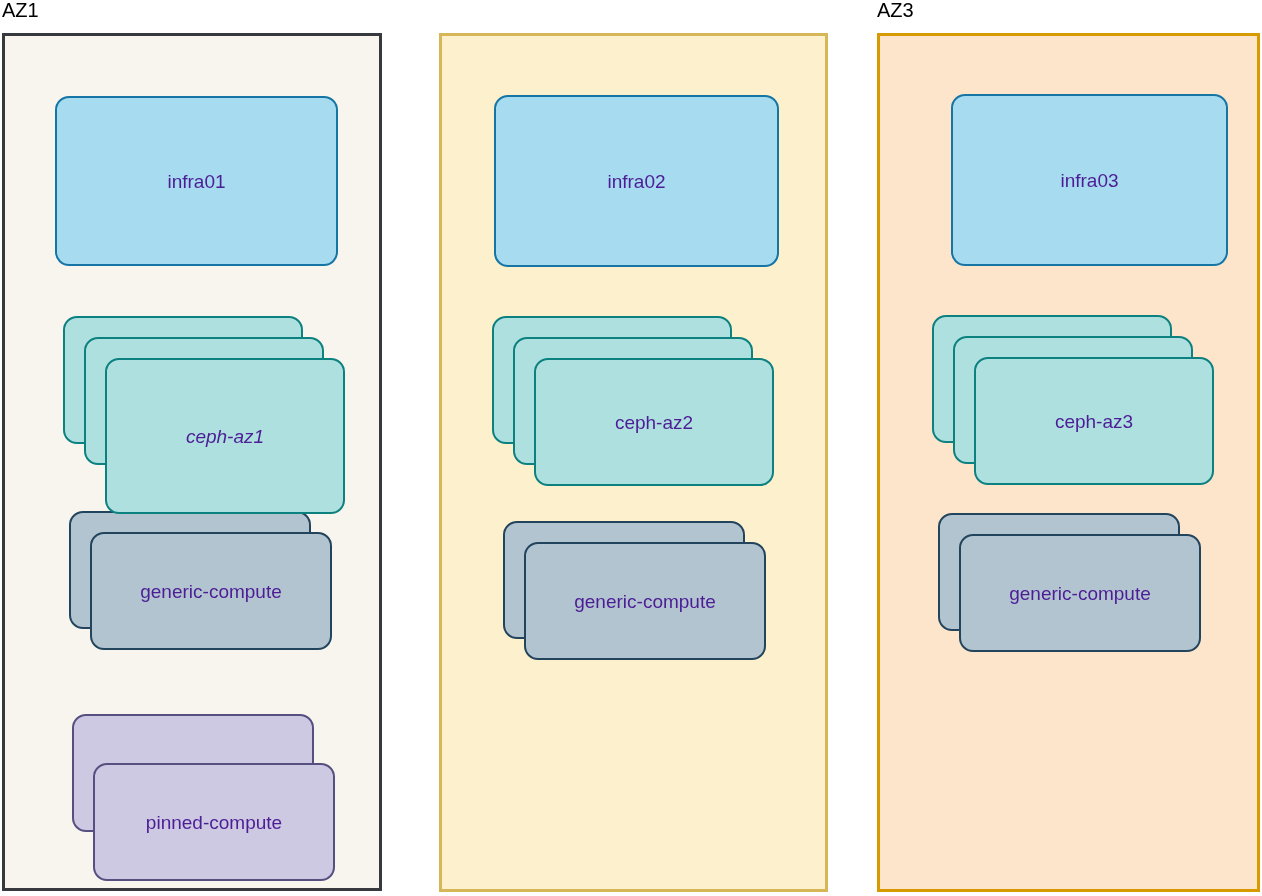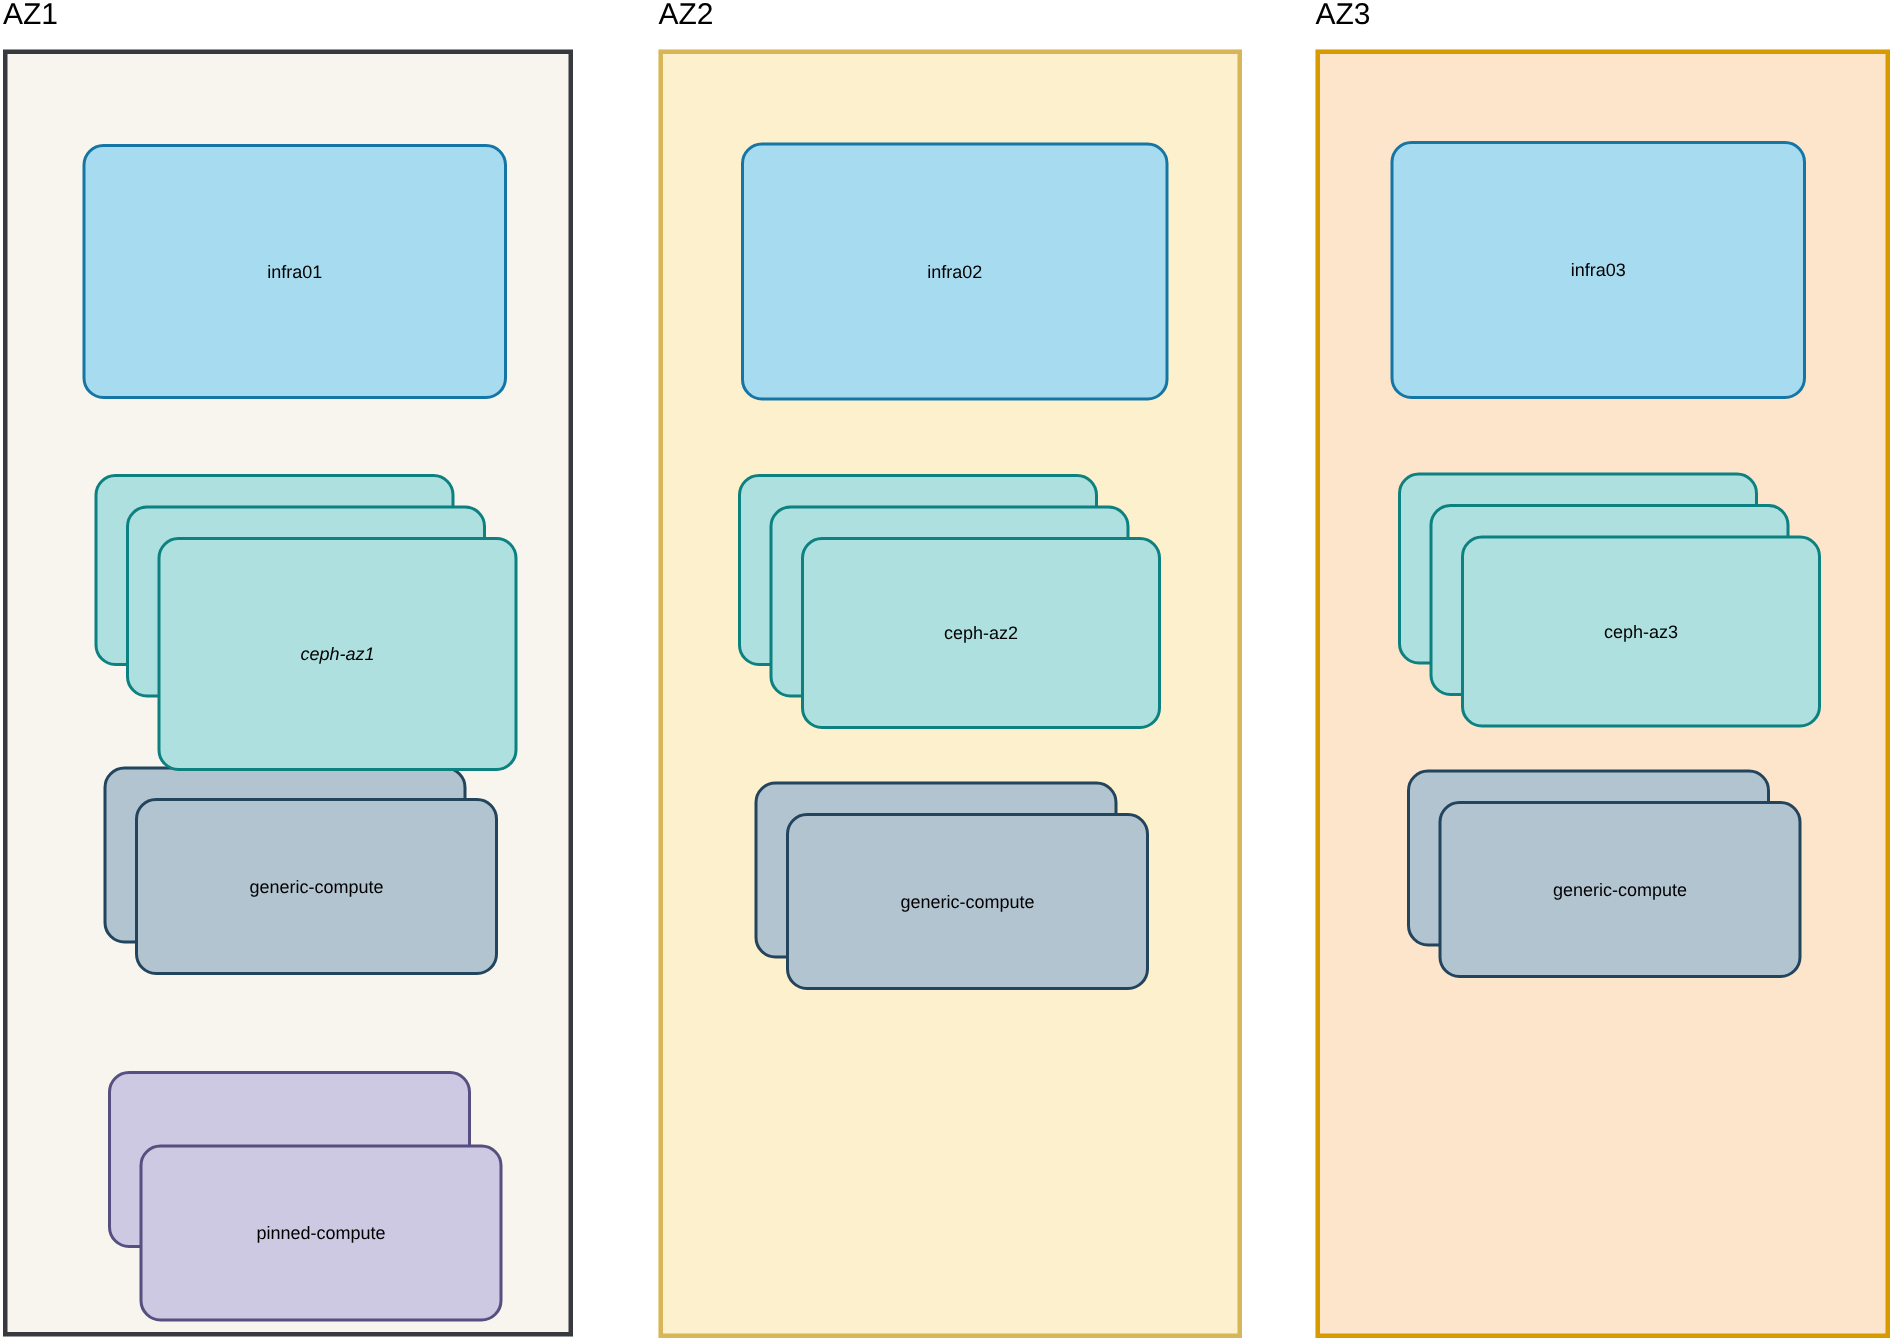--- a/index.html
+++ b/index.html
@@ -53,23 +53,23 @@
     position: absolute;
     box-sizing: border-box;
     border-radius: 14px;
     border-width: 2px;
     border-style: solid;
     display: flex;
     align-items: center;
     justify-content: center;
   }
   .card-label {
-    font-size: 12px;
+    font-size: 19px;
     line-height: 19px;
-    color: #000000;
+    color: #4c1d95;
     white-space: nowrap;
     font-family: "Liberation Sans", sans-serif;
     pointer-events: none;
   }
 </style>
 </head>
 <body>
 
 <div id="canvas" style="width: 1262px; height: 896px; background: rgb(255, 255, 255);">
     <div class="az-zone" style="left: 2px; top: 0px; width: 380px; height: 891px;">
@@ -95,21 +95,20 @@
         </div>
         <div class="stack" style="left: 67px; top: 678px; width: 263px; height: 139px;">
           <div class="card" style="left: 0px; top: 0px; width: 242px; height: 118px; background: rgb(205, 201, 227); border-color: rgb(87, 79, 128); z-index: 1;"></div>
           <div class="card" style="left: 21px; top: 21px; width: 242px; height: 118px; background: rgb(205, 201, 227); border-color: rgb(87, 79, 128); z-index: 2; margin-top: 28px;">
             <span class="card-label">pinned-compute</span>
           </div>
         </div>
       </div>
     </div>
     <div class="az-zone" style="left: 439px; top: 0px; width: 389px; height: 892px;">
-      <div class="az-title">AZ2</div>
       <div class="az-body" style="top: 33px; height: 859px; background: rgb(253, 240, 205); border: 3px solid rgb(214, 182, 86);">
         <div class="stack" style="left: 52px; top: 59px; width: 341px; height: 172px;">
           <div class="card" style="left: 0px; top: 0px; width: 285px; height: 172px; background: rgb(167, 219, 240); border-color: rgb(21, 118, 165); z-index: 1;">
             <span class="card-label">infra02</span>
           </div>
         </div>
         <div class="stack" style="left: 50px; top: 280px; width: 282px; height: 170px;">
           <div class="card" style="left: 0px; top: 0px; width: 240px; height: 128px; background: rgb(174, 224, 224); border-color: rgb(13, 128, 128); z-index: 1;"></div>
           <div class="card" style="left: 21px; top: 21px; width: 240px; height: 128px; background: rgb(174, 224, 224); border-color: rgb(13, 128, 128); z-index: 2;"></div>
           <div class="card" style="left: 42px; top: 42px; width: 240px; height: 128px; background: rgb(174, 224, 224); border-color: rgb(13, 128, 128); z-index: 3;">
@@ -120,21 +119,21 @@
           <div class="card" style="left: 0px; top: 0px; width: 242px; height: 118px; background: rgb(179, 196, 209); border-color: rgb(35, 68, 93); z-index: 1;"></div>
           <div class="card" style="left: 21px; top: 21px; width: 242px; height: 118px; background: rgb(179, 196, 209); border-color: rgb(35, 68, 93); z-index: 2;">
             <span class="card-label">generic-compute</span>
           </div>
         </div>
       </div>
     </div>
     <div class="az-zone" style="left: 877px; top: 0px; width: 383px; height: 892px;">
       <div class="az-title">AZ3</div>
       <div class="az-body" style="top: 33px; height: 859px; background: rgb(253, 229, 204); border: 3px solid rgb(215, 155, 0);">
-        <div class="stack" style="left: 47px; top: 58px; width: 236px; height: 172px;">
+        <div class="stack" style="left: 71px; top: 58px; width: 236px; height: 172px;">
           <div class="card" style="left: 0px; top: 0px; width: 277px; height: 172px; background: rgb(167, 219, 240); border-color: rgb(21, 118, 165); z-index: 1;">
             <span class="card-label">infra03</span>
           </div>
         </div>
         <div class="stack" style="left: 52px; top: 279px; width: 282px; height: 170px; border-radius: 17px;">
           <div class="card" style="left: 0px; top: 0px; width: 240px; height: 128px; background: rgb(174, 224, 224); border-color: rgb(13, 128, 128); z-index: 1;"></div>
           <div class="card" style="left: 21px; top: 21px; width: 240px; height: 128px; background: rgb(174, 224, 224); border-color: rgb(13, 128, 128); z-index: 2;"></div>
           <div class="card" style="left: 42px; top: 42px; width: 240px; height: 128px; background: rgb(174, 224, 224); border-color: rgb(13, 128, 128); z-index: 3;">
             <span class="card-label">ceph-az3</span>
           </div>

